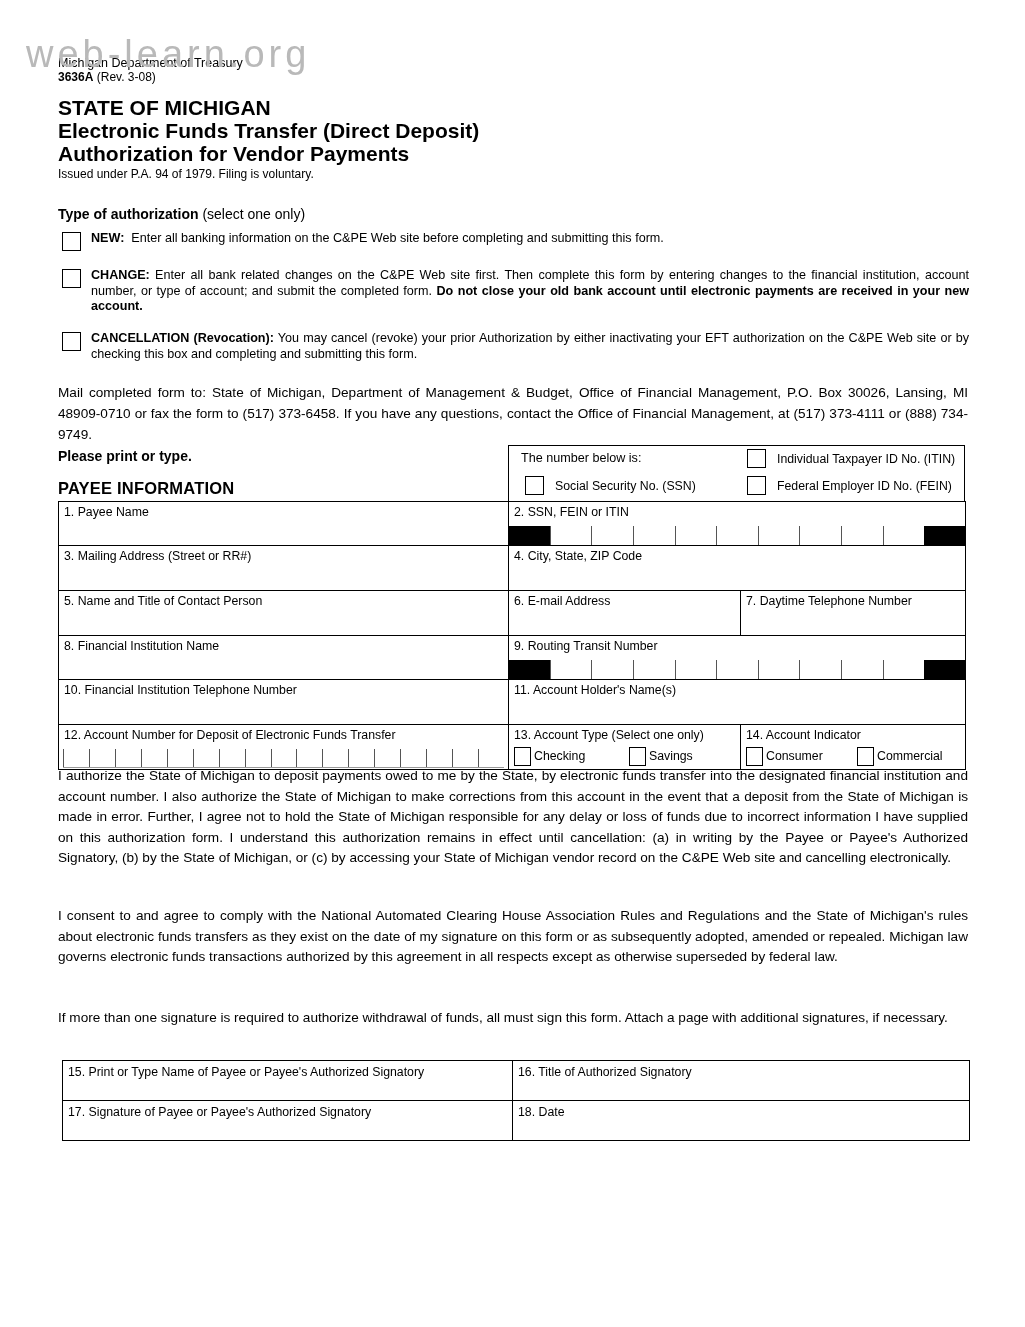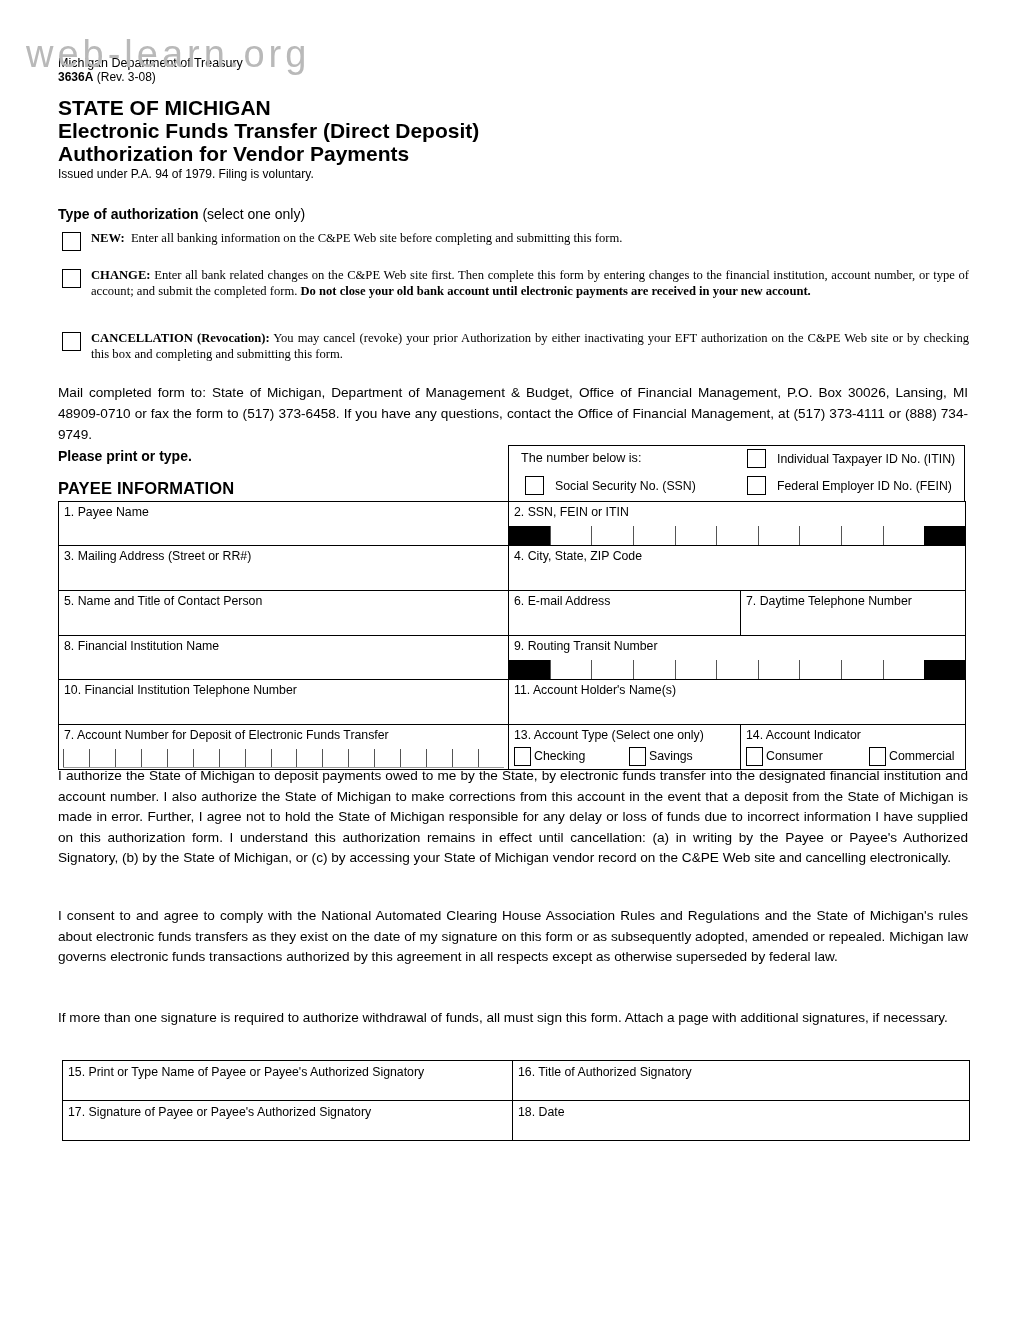--- a/index.html
+++ b/index.html
@@ -95,21 +95,20 @@
     top: 1px;
     width: 19px;
     height: 19px;
     border: 1.4px solid #000;
     background: #fff;
     box-sizing: border-box;
   }
   .opt .txt {
     margin-left: 29px;
     display: block;
-    font-family: Liberation Serif, serif;
   }
   .opt b { font-weight: bold; }
 
   #opt-new     { left: 62px; top: 231px;  width: 900px; }
   #opt-change  { left: 62px; top: 268px;  width: 907px; }
   #opt-cancel  { left: 62px; top: 331px;  width: 907px; }
 
   
   .mail-para {
     position: absolute;
@@ -409,21 +408,21 @@
       <tr>
         <td class="r41">
           <span>10. Financial Institution Telephone Number</span>
         </td>
         <td class="r41" colspan="2">
           <span>11. Account Holder's Name(s)</span>
         </td>
       </tr>
       <tr>
         <td class="r41">
-          <span>7. Account Number for Deposit of Electronic Funds Transfer</span>
+          <span>12. Account Number for Deposit of Electronic Funds Transfer</span>
           <span class="comb-acct">
             <span class="cell"></span>
             <span class="cell"></span>
             <span class="cell"></span>
             <span class="cell"></span>
             <span class="cell"></span>
             <span class="cell"></span>
             <span class="cell"></span>
             <span class="cell"></span>
             <span class="cell"></span>
@@ -444,21 +443,21 @@
           </span>
           <span class="tb-opt" style="left:120px;">
             <span class="cb"></span><span class="cl">Savings</span>
           </span>
         </td>
         <td class="r41">
           <span>14. Account Indicator</span>
           <span class="tb-opt" style="left:5px;">
             <span class="cb"></span><span class="cl">Consumer</span>
           </span>
-          <span class="tb-opt" style="left:128px;">
+          <span class="tb-opt" style="left:116px;">
             <span class="cb"></span><span class="cl">Commercial</span>
           </span>
         </td>
       </tr>
     </tbody>
   </table>
 
   <div class="body-para" id="para-1">I authorize the State of Michigan to deposit payments owed to me by the State, by electronic funds transfer into the designated financial institution and account number. I also authorize the State of Michigan to make corrections from this account in the event that a deposit from the State of Michigan is made in error.  Further, I agree not to hold the State of Michigan responsible for any delay or loss of funds due to incorrect information I have supplied on this authorization form. I understand this authorization remains in effect until cancellation: (a) in writing by the Payee or Payee's Authorized Signatory, (b) by the State of Michigan, or (c) by accessing your State of Michigan vendor record on the C&amp;PE Web site and cancelling electronically.</div>
   <div class="body-para" id="para-2">I consent to and agree to comply with the National Automated Clearing House Association Rules and Regulations and the State of Michigan's rules about electronic funds transfers as they exist on the date of my signature on this form or as subsequently adopted, amended or repealed. Michigan law governs electronic funds transactions authorized by this agreement in all respects except as otherwise superseded by federal law.</div>
   <div class="body-para" id="para-3">If more than one signature is required to authorize withdrawal of funds, all must sign this form. Attach a page with additional signatures, if necessary.</div>

